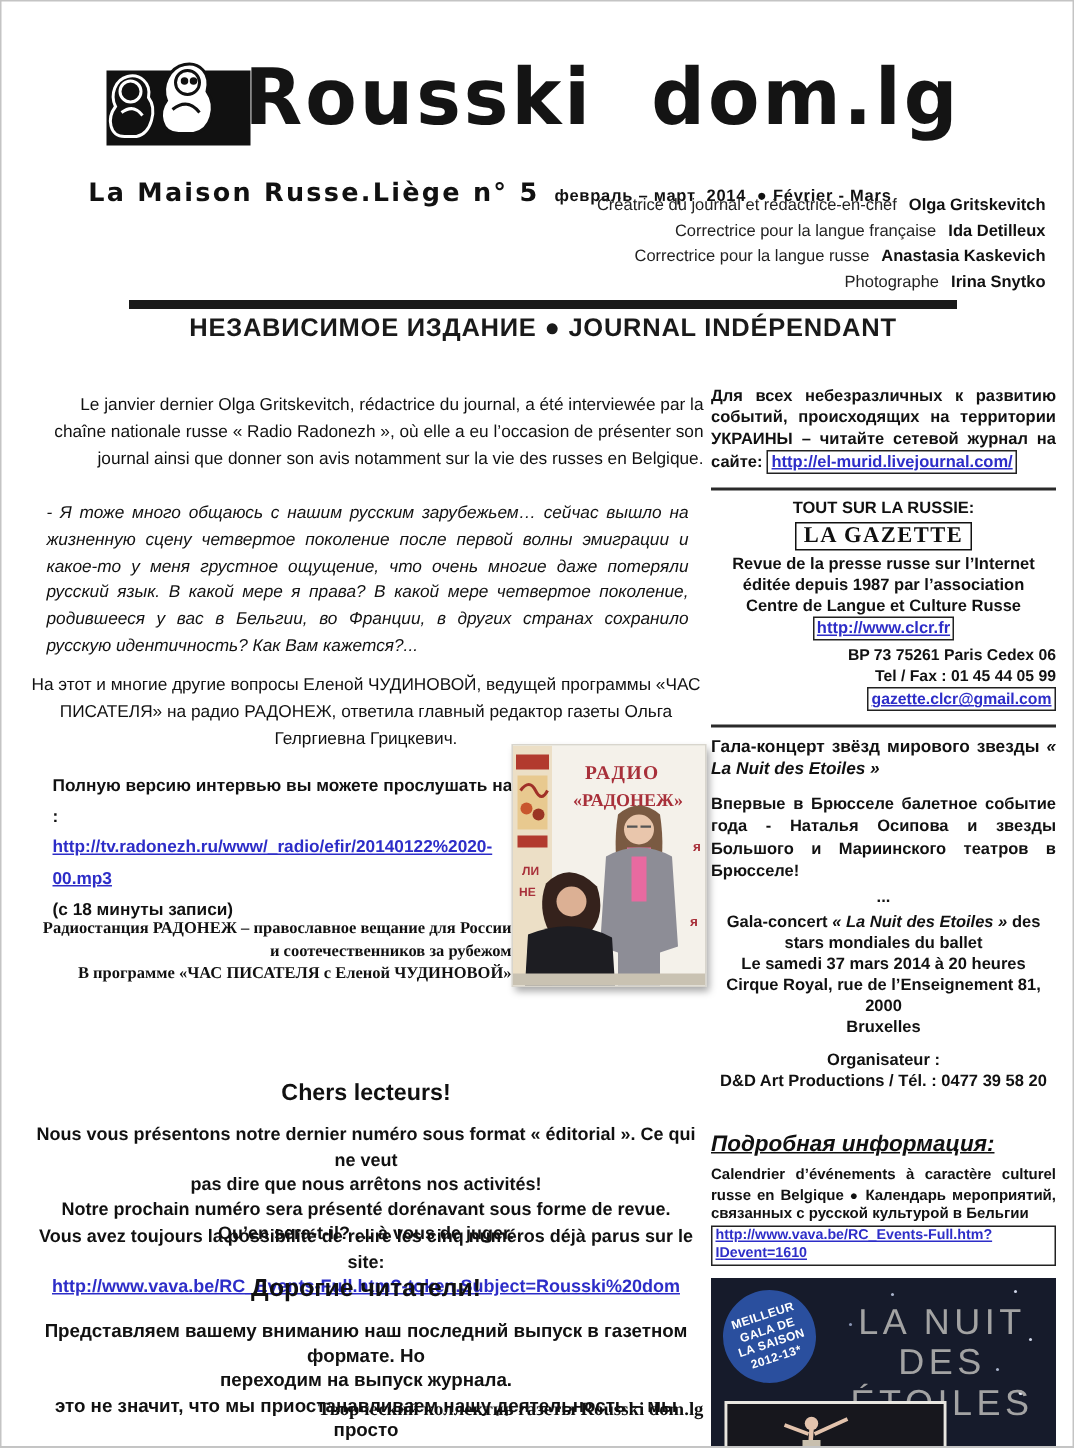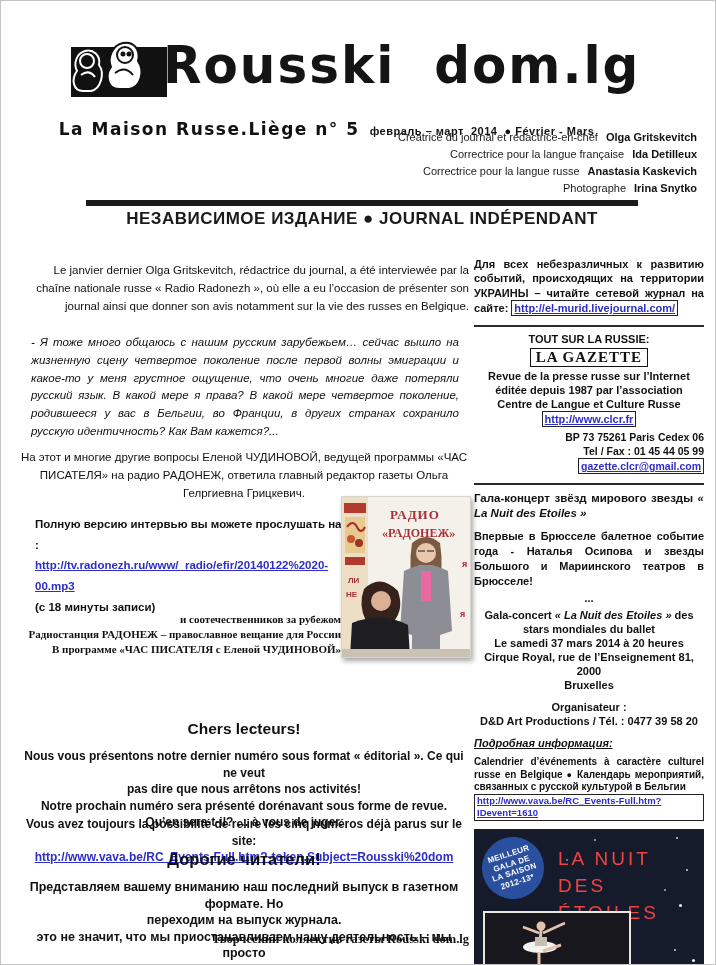--- a/index.html
+++ b/index.html
@@ -62,21 +62,21 @@
   .gazette-title-wrap { text-align:center; margin-top:3px; }
   .gazette-title { display:inline-block; border:1.5px solid #111; padding:0 5px;
     font-family:"Liberation Serif", serif; font-weight:bold; font-size:15px; letter-spacing:1px; }
   .gazette-lines { text-align:center; font-weight:bold; font-size:11px; line-height:14px; margin-top:2px; }
   .gazette-address { text-align:right; font-weight:bold; font-size:10.5px; line-height:14px; margin-top:3px; }
   .gala-ru-title { font-weight:bold; text-align:justify; font-size:11.5px; line-height:1.3; margin-top:2px; }
   .gala-ru-text { font-weight:bold; text-align:justify; font-size:11px; line-height:1.35; margin-top:8px; }
   .dots { text-align:center; font-weight:bold; margin:4px 0; }
   .gala-fr { text-align:center; font-weight:bold; font-size:11px; line-height:14px; }
   .org { text-align:center; font-weight:bold; font-size:11px; line-height:14px; margin-top:8px; }
-  .info-label { font-weight:bold; font-style:italic; text-decoration:underline; font-size:11px; margin-top:9px; }
+  .info-label { font-weight:bold; font-style:italic; text-decoration:underline; font-size:15px; margin-top:26px; }
   .calendar { font-weight:bold; text-align:justify; font-size:10px; line-height:12.5px; margin-top:7px; }
   .calendar .dot { font-size:9px; }
 
   
   .poster { position:relative; margin-top:8px; width:230px; height:292px; background:#161b2b; overflow:hidden; }
   .stars, .stars2 { position:absolute; width:2px; height:2px; border-radius:50%; background:transparent; }
   .stars { box-shadow: 10px 140px 0 0 #cfd6e8, 25px 190px 0 0 #aab4cc, 45px 165px 0 0 #cfd6e8,
     60px 220px 0 0 #8a96b4, 80px 250px 0 0 #cfd6e8, 100px 200px 0 0 #aab4cc, 120px 170px 0 0 #cfd6e8,
     140px 230px 0 0 #8a96b4, 160px 150px 0 0 #cfd6e8, 180px 200px 0 0 #aab4cc, 200px 120px 0 0 #cfd6e8,
     210px 250px 0 0 #8a96b4, 30px 262px 0 0 #cfd6e8, 70px 130px 0 0 #aab4cc, 150px 120px 0 0 #cfd6e8,
@@ -85,22 +85,22 @@
   .stars2 { width:3px; height:3px; box-shadow: 35px 150px 0 0 #eef2ff, 90px 262px 0 0 #dfe6ff,
     130px 255px 0 0 #eef2ff, 175px 140px 0 0 #dfe6ff, 205px 75px 0 0 #eef2ff, 20px 235px 0 0 #dfe6ff,
     65px 275px 0 0 #eef2ff, 195px 225px 0 0 #dfe6ff, 150px 275px 0 0 #6fa0e0, 218px 130px 0 0 #eef2ff; }
   .badge {
     position:absolute; left:8px; top:8px; width:62px; height:62px; border-radius:50%;
     background:#2a4f9e; color:#fff; transform:rotate(-18deg);
     display:flex; flex-direction:column; align-items:center; justify-content:center;
     font-weight:bold; font-size:8px; line-height:9.5px; text-align:center; letter-spacing:0.3px;
   }
   .poster-title {
-    position:absolute; right:6px; top:16px; width:140px; 
-    color:#ef4444; font-size:19px; letter-spacing:3px; line-height:27px; font-weight:400;
+    position:absolute; right:6px; top:16px; width:140px; text-align:center;
+    color:#a3a3a3; font-size:24px; letter-spacing:3px; line-height:27px; font-weight:400;
     font-family:"Liberation Sans", sans-serif;
   }
   .poster-photo {
     position:absolute; left:9px; top:82px; width:148px; height:85px;
     background:#1e1e26; border:2px solid #e8e6e0;
   }
 </style>
 </head>
 <body>
 
@@ -175,22 +175,22 @@
 
         <path d="M22 92 q16 -16 34 2 q6 18 -4 30 l-28 0 q-8 -16 -2 -32 Z" fill="#35221c"></path>
         <circle cx="39" cy="104" r="10" fill="#dcb094"></circle>
         <path d="M10 126 q30 -12 56 2 l2 32 -60 0 Z" fill="#1d1d22"></path>
 
         <rect x="0" y="152" width="128" height="8" fill="#c9c2b2"></rect>
       </svg>
     </div>
 
     <div class="caption">
+      <div>Радиостанция РАДОНЕЖ – православное вещание для России</div>
       <div>и соотечественников за рубежом</div>
-      <div>Радиостанция РАДОНЕЖ – православное вещание для России</div>
       <div>В программе «ЧАС ПИСАТЕЛЯ с Еленой ЧУДИНОВОЙ»</div>
     </div>
 
     <div class="fr-heading">Chers lecteurs!</div>
     <div class="fr-lines">
       <div>Nous vous présentons notre dernier numéro sous format  « éditorial ». Ce qui ne veut</div>
       <div>pas dire que nous arrêtons nos activités!</div>
       <div>Notre prochain numéro sera présenté dorénavant sous forme de revue.</div>
       <div>Qu’en sera-t-il? … à vous de juger.</div>
     </div>

